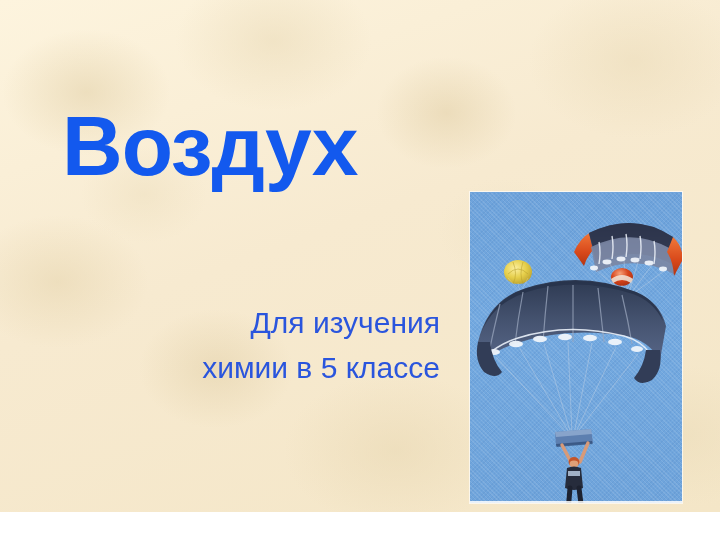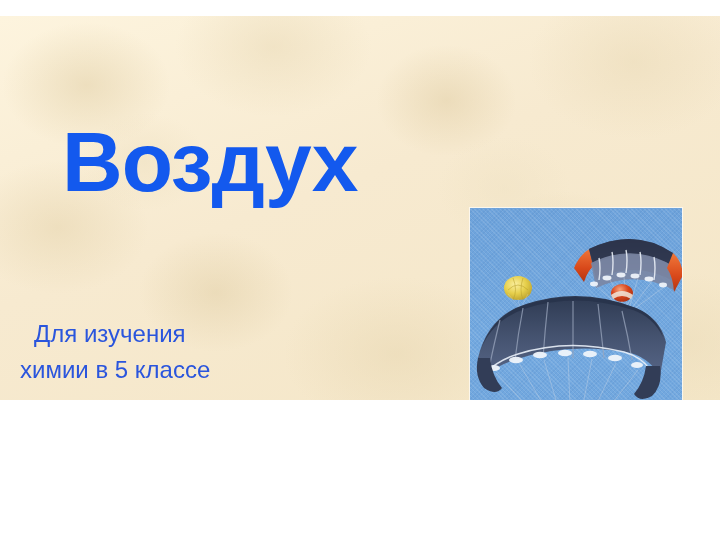--- a/index.html
+++ b/index.html
@@ -7,37 +7,36 @@
     padding: 0;
     background: #ffffff;
   }
   body {
     font-family: "Liberation Sans", sans-serif;
   }
 
   #slide {
     position: relative;
     width: 720px;
-    height: 384px;
+    height: 512px;
     overflow: hidden;
     background-color: #f8ecd0;
     background-image:
       radial-gradient(ellipse 120px 90px at 12% 18%, rgba(226,208,168,.55), rgba(226,208,168,0) 70%),
       radial-gradient(ellipse 140px 100px at 38% 8%,  rgba(232,216,180,.5),  rgba(232,216,180,0) 70%),
       radial-gradient(ellipse 100px 80px at 62% 22%,  rgba(221,201,158,.45), rgba(221,201,158,0) 70%),
       radial-gradient(ellipse 150px 110px at 88% 12%, rgba(233,217,181,.5),  rgba(233,217,181,0) 70%),
       radial-gradient(ellipse 130px 95px at 8% 55%,   rgba(228,210,170,.5),  rgba(228,210,170,0) 70%),
       radial-gradient(ellipse 110px 85px at 30% 72%,  rgba(222,203,161,.45), rgba(222,203,161,0) 70%),
       radial-gradient(ellipse 160px 110px at 55% 88%, rgba(231,214,176,.5),  rgba(231,214,176,0) 70%),
       radial-gradient(ellipse 120px 90px at 78% 62%,  rgba(225,206,165,.42), rgba(225,206,165,0) 70%),
       radial-gradient(ellipse 140px 100px at 95% 85%, rgba(234,219,184,.5),  rgba(234,219,184,0) 70%),
       radial-gradient(ellipse 90px 70px at 20% 38%,   rgba(238,224,192,.55), rgba(238,224,192,0) 70%),
       radial-gradient(ellipse 95px 75px at 70% 45%,   rgba(239,226,195,.5),  rgba(239,226,195,0) 70%),
       linear-gradient(160deg, #fdf4de 0%, #f7ead0 45%, #f4e6c7 100%);
-    margin-top: 16px;
   }
 
   
   #title {
     position: absolute;
     left: 62px;
     top: 104px;
     width: 420px;
     font-size: 84px;
     font-weight: bold;
@@ -47,23 +46,23 @@
     white-space: nowrap;
   }
 
   
   #subtitle {
     position: absolute;
     left: 20px;
     top: 300px;
     width: 420px;
     color: #2a55dd;
-    font-size: 24px;
+    font-size: 30px;
     line-height: 1.5;
-    text-align: left;
+    text-align: right;
   }
   .sub-line { display: block; white-space: nowrap; }
   .sub-line-1 { padding-left: 14px; }
 
   
   #photo {
     position: absolute;
     left: 470px;
     top: 192px;
     width: 212px;

